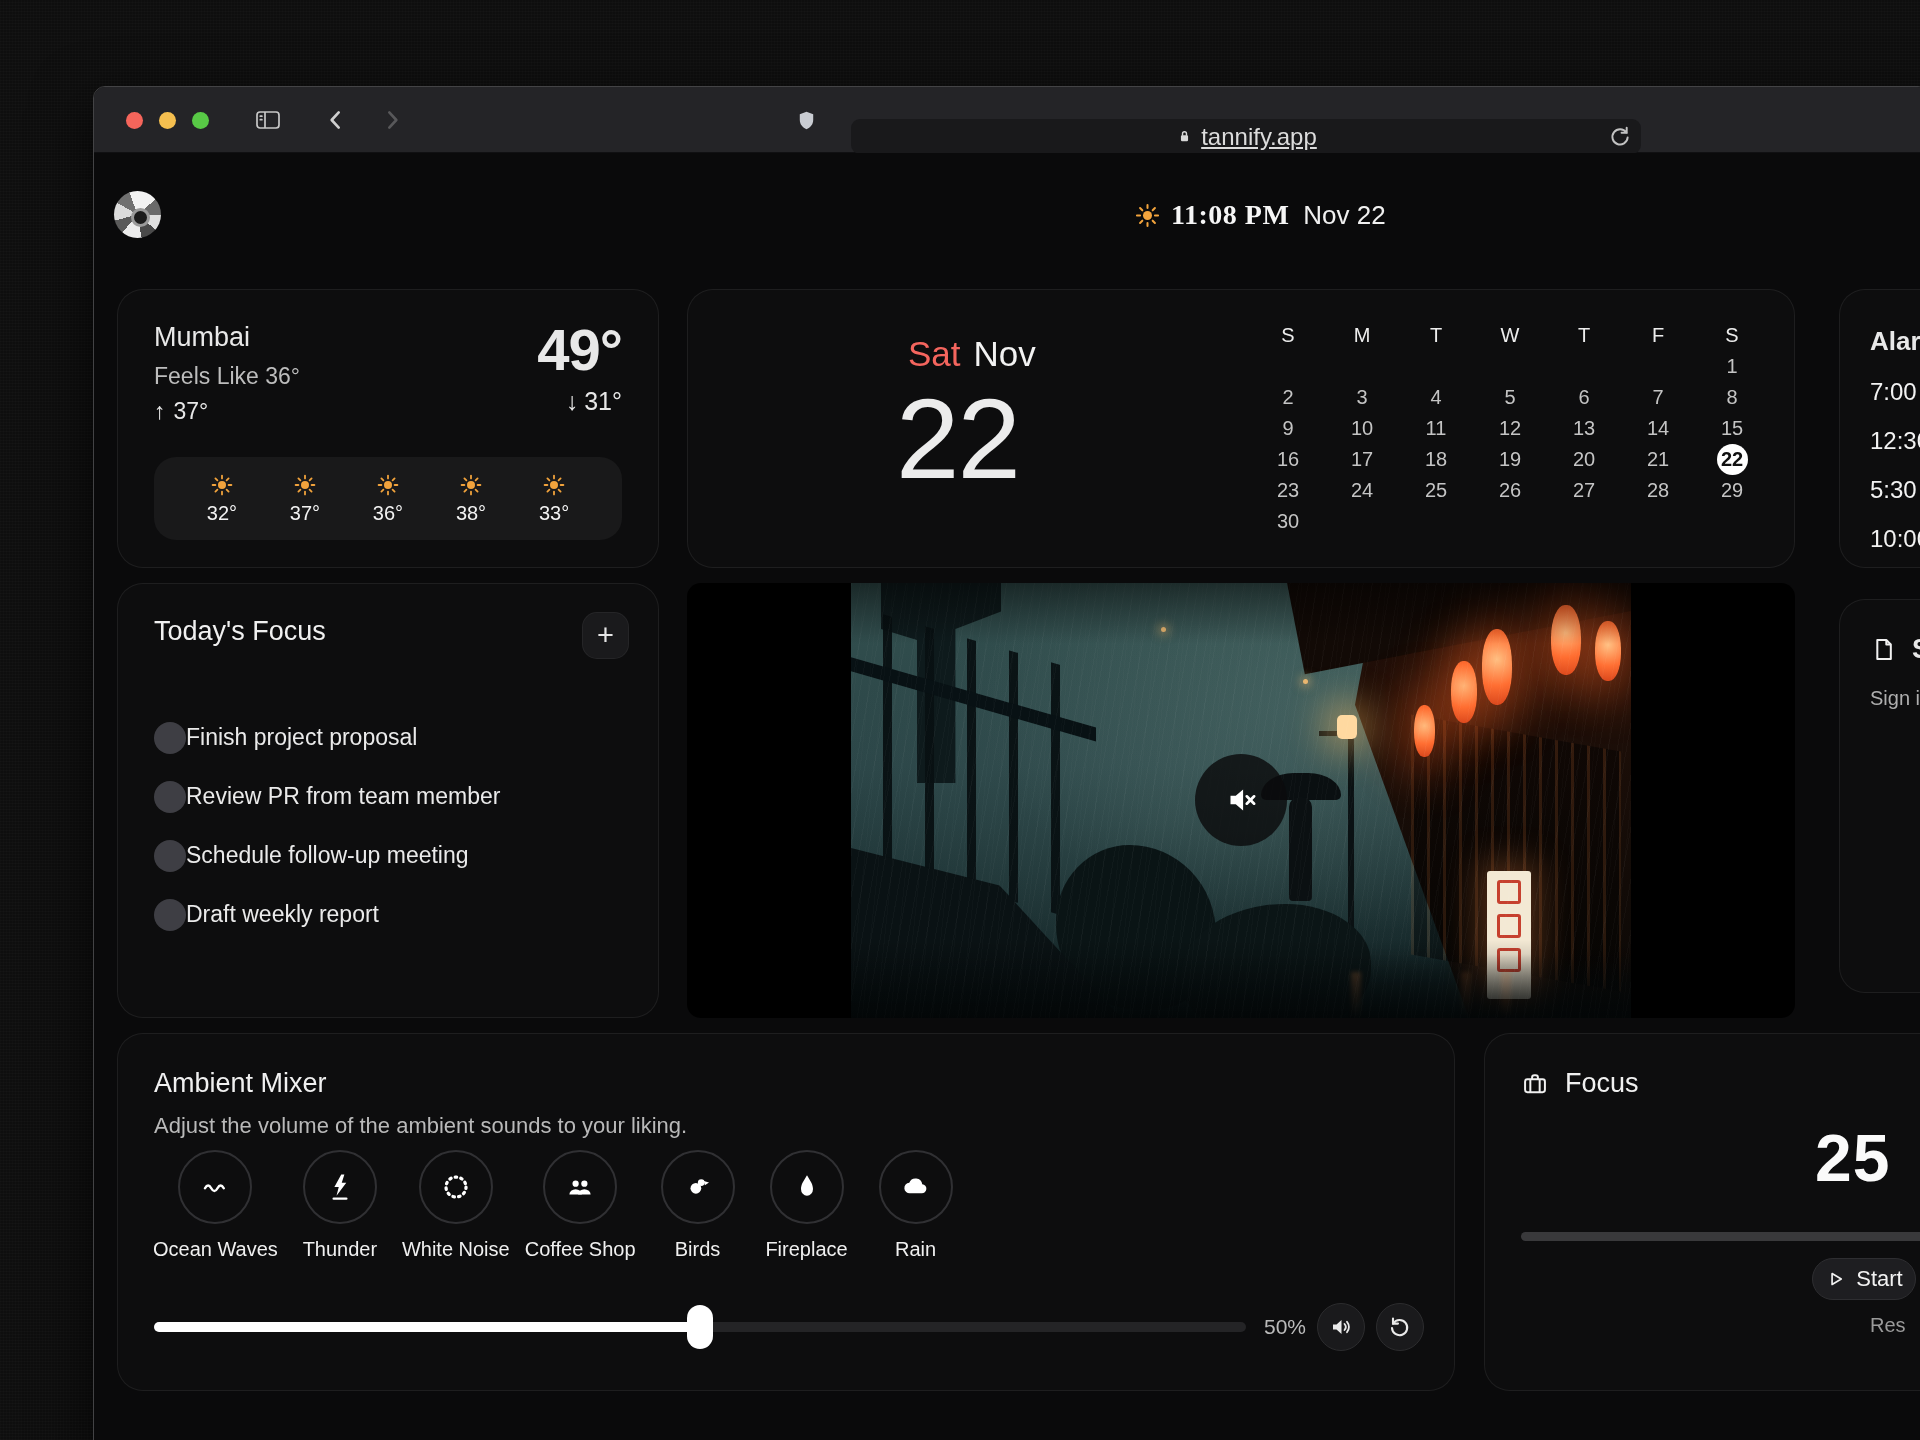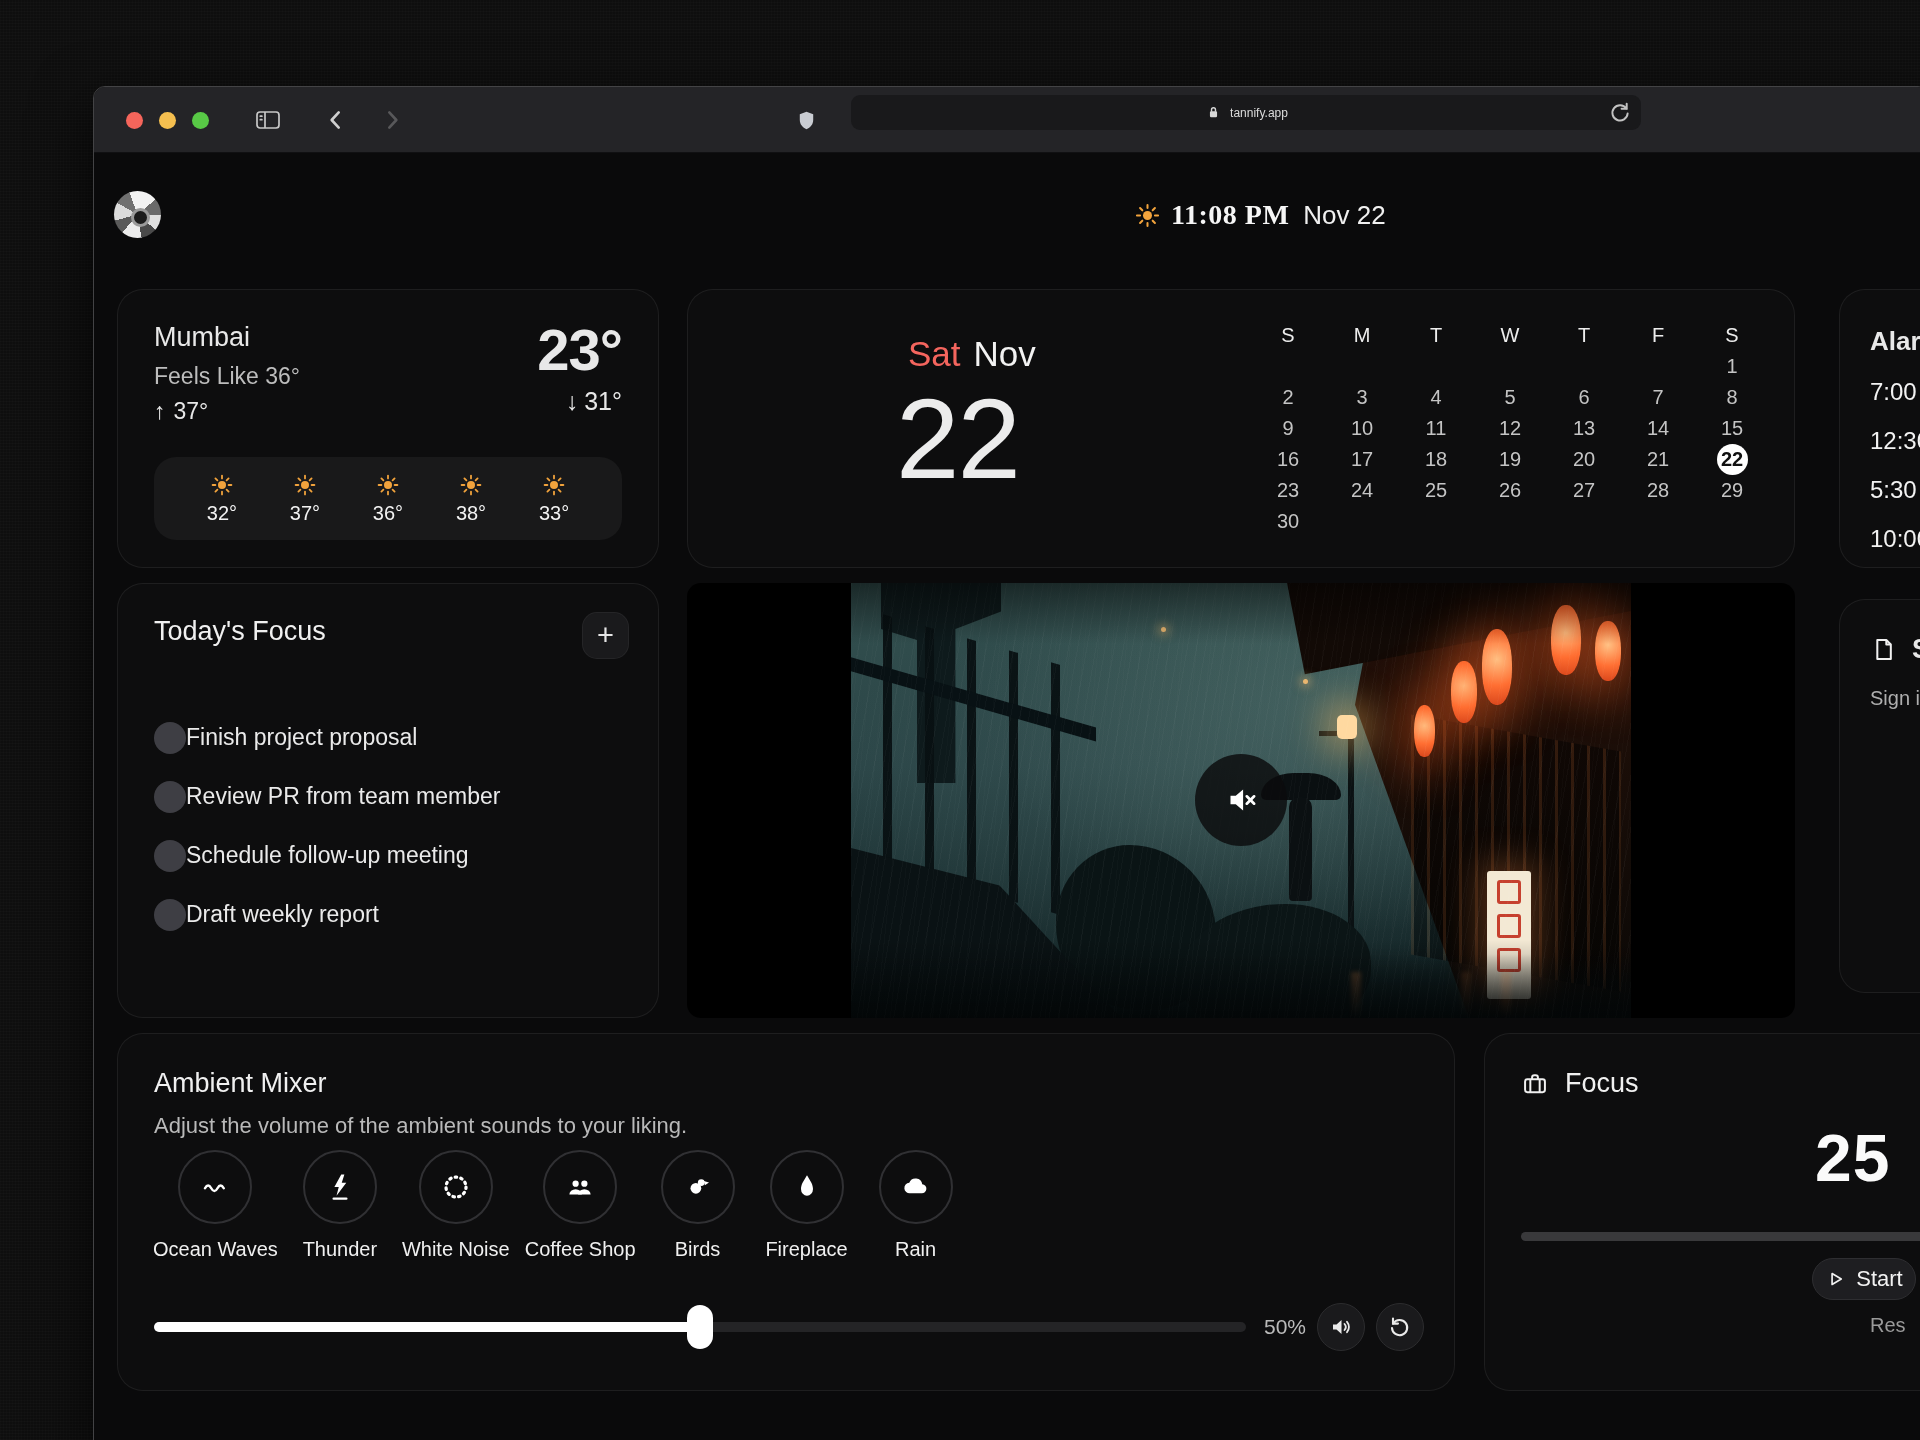--- a/index.html
+++ b/index.html
@@ -20,23 +20,23 @@
     background:#0a0a0b; border:1px solid #434345; border-radius:12px 12px 0 0;
     overflow:hidden; box-shadow:0 20px 60px rgba(0,0,0,0.7);
   }
   .toolbar { position:relative; height:66px; background:#242427; border-bottom:1px solid #101012; }
   .tl { position:absolute; top:25px; width:17px; height:17px; border-radius:50%; }
   .tl.red { left:32px; background:#f5655b; }
   .tl.yellow { left:65px; background:#f5bf4f; }
   .tl.green { left:98px; background:#58c946; }
   .tb-icon { position:absolute; top:19px; width:28px; height:28px; display:flex; align-items:center; justify-content:center; }
   .url-bar {
-    position:absolute; left:757px; top:8px; width:790px; height:35px;
+    position:absolute; left:757px; top:32px; width:790px; height:35px;
     background:#19191b; border-radius:9px; display:flex; align-items:center; justify-content:center;
-    gap:7px; color:#dcdcdc; font-size:12px;
+    gap:7px; color:#dcdcdc; font-size:24px;text-decoration:underline;
   }
   .url-refresh { position:absolute; right:9px; top:5px; width:25px; height:25px; }
 
   .content { position:relative; width:100%; height:1304px; background:#0a0a0b; }
 
   
   .logo-disc {
     position:absolute; left:20px; top:38px; width:47px; height:47px; border-radius:50%;
     background:conic-gradient(from 20deg,#f2f2f2 0 30deg,#6a6a6a 30deg 70deg,#e0e0e0 70deg 110deg,#4a4a4a 110deg 150deg,#ececec 150deg 200deg,#5a5a5a 200deg 235deg,#dcdcdc 235deg 280deg,#707070 280deg 320deg,#f2f2f2 320deg);
   }
@@ -246,21 +246,21 @@
     </div>
 
     <div class="card weather">
       <div class="w-city">Mumbai</div>
       <div class="w-feels">Feels Like 36°</div>
       <div class="w-high">
         <span class="arrow">↑</span>
         <span>37°</span>
       </div>
       <div class="w-right">
-        <div class="w-temp">23°</div>
+        <div class="w-temp">49°</div>
         <div class="w-low">
           <span class="arrow">↓</span>
           <span>31°</span>
         </div>
       </div>
       <div class="w-strip" id="hourly-strip">
           <div class="w-cell">
             <span style="width:24px;height:24px;display:inline-block">
               <svg viewBox="0 0 24 24" style="width:100%;height:100%">
                 <circle cx="12" cy="12" r="4" fill="#f2a33c"></circle>

